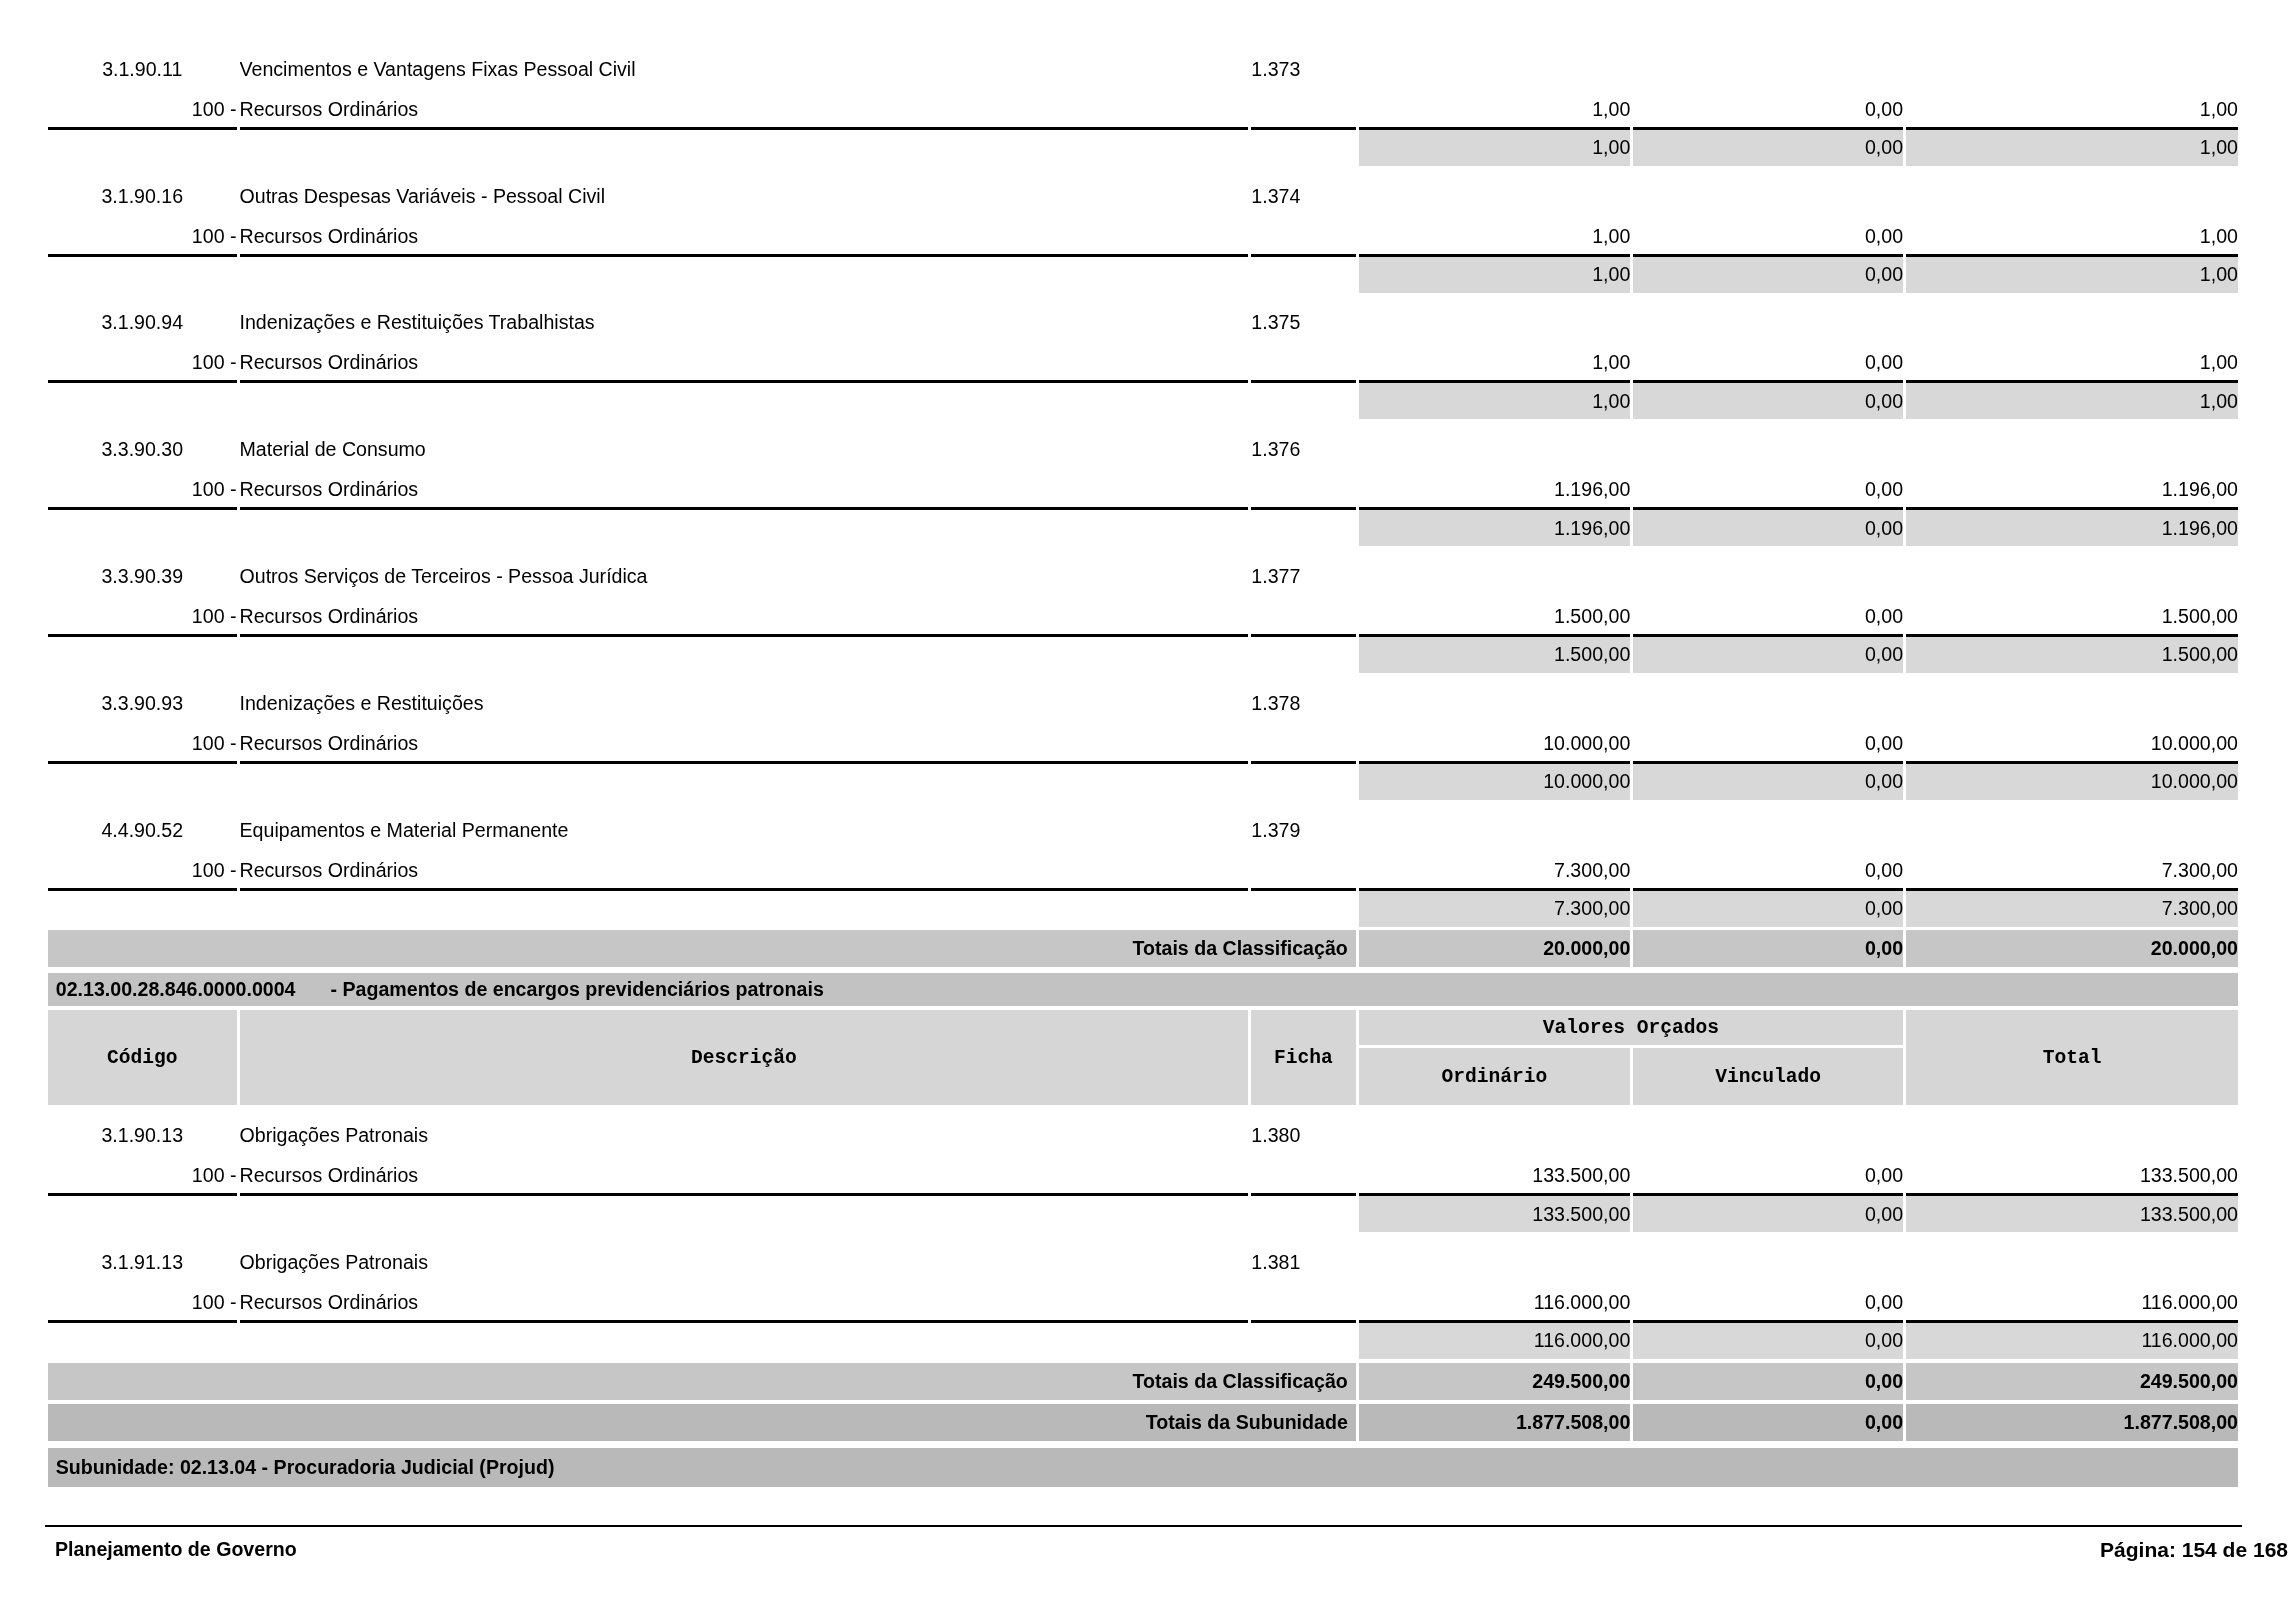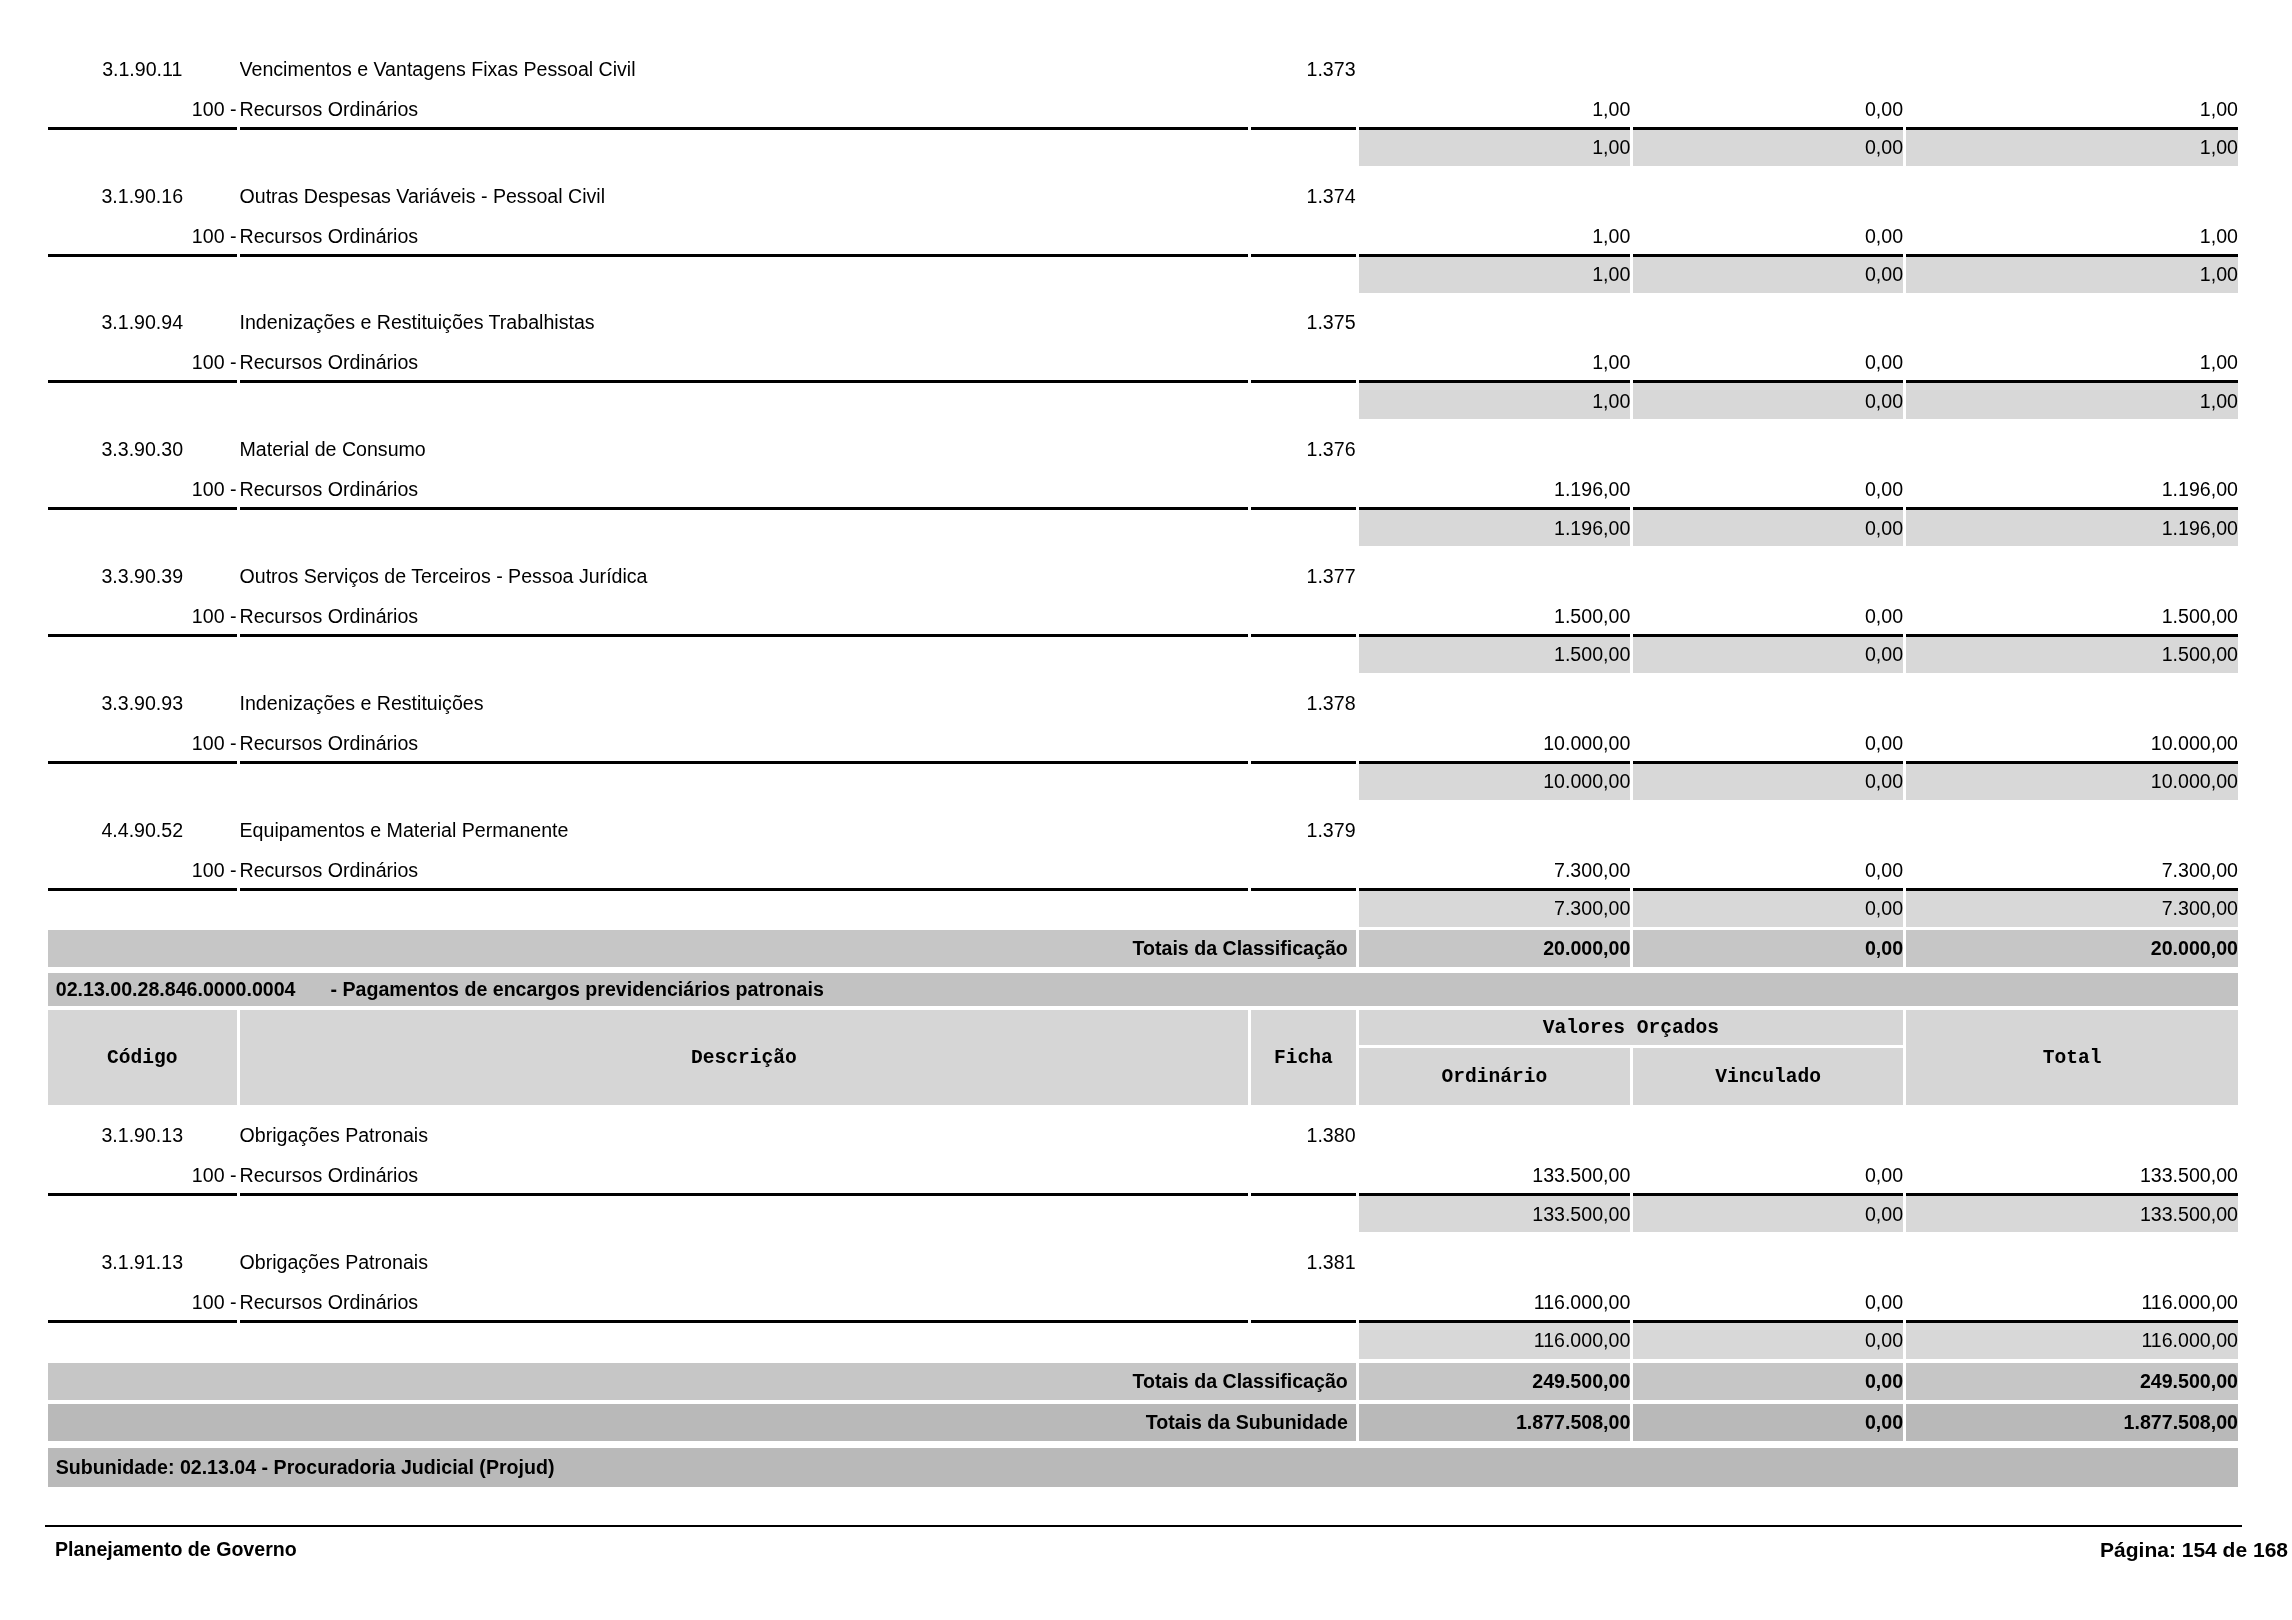--- a/index.html
+++ b/index.html
@@ -11,21 +11,21 @@
     position:absolute;left:45px;top:39px;width:2196px;
     border-collapse:separate;border-spacing:3.9px 0;table-layout:fixed;
   }
   table.report td{padding:0;overflow:hidden;white-space:nowrap;vertical-align:middle;}
   tr.gap4 td{height:3.9px;}
   tr.gap6 td{height:5.9px;}
   tr.gap8 td{height:7.8px;}
   tr.code-row td{height:45px;}
   td.c-code{text-align:center;}
   td.c-desc{text-align:left;padding-left:2px;}
-  td.c-ficha{text-align:right;}
+  td.c-ficha{text-align:left;}
   tr.resource-row td{height:35px;border-bottom:3.9px solid #000;}
   td.res-code{text-align:right;padding-right:11.8px;}
   td.res-name{text-align:left;padding-left:2px;margin-left:48px;}
   td.val{text-align:right;padding-right:8.8px;}
   tr.subtotal-row td{height:36px;}
   tr.subtotal-row td.val{background:#d8d8d8;}
   tr.total-row td{height:37px;font-weight:bold;}
   tr.total-row td.total-label{text-align:right;padding-right:7.8px;}
   tr.total-row.classificacao td{background:#c6c6c6;}
   tr.total-row.subunidade td{background:#b9b9b9;}

